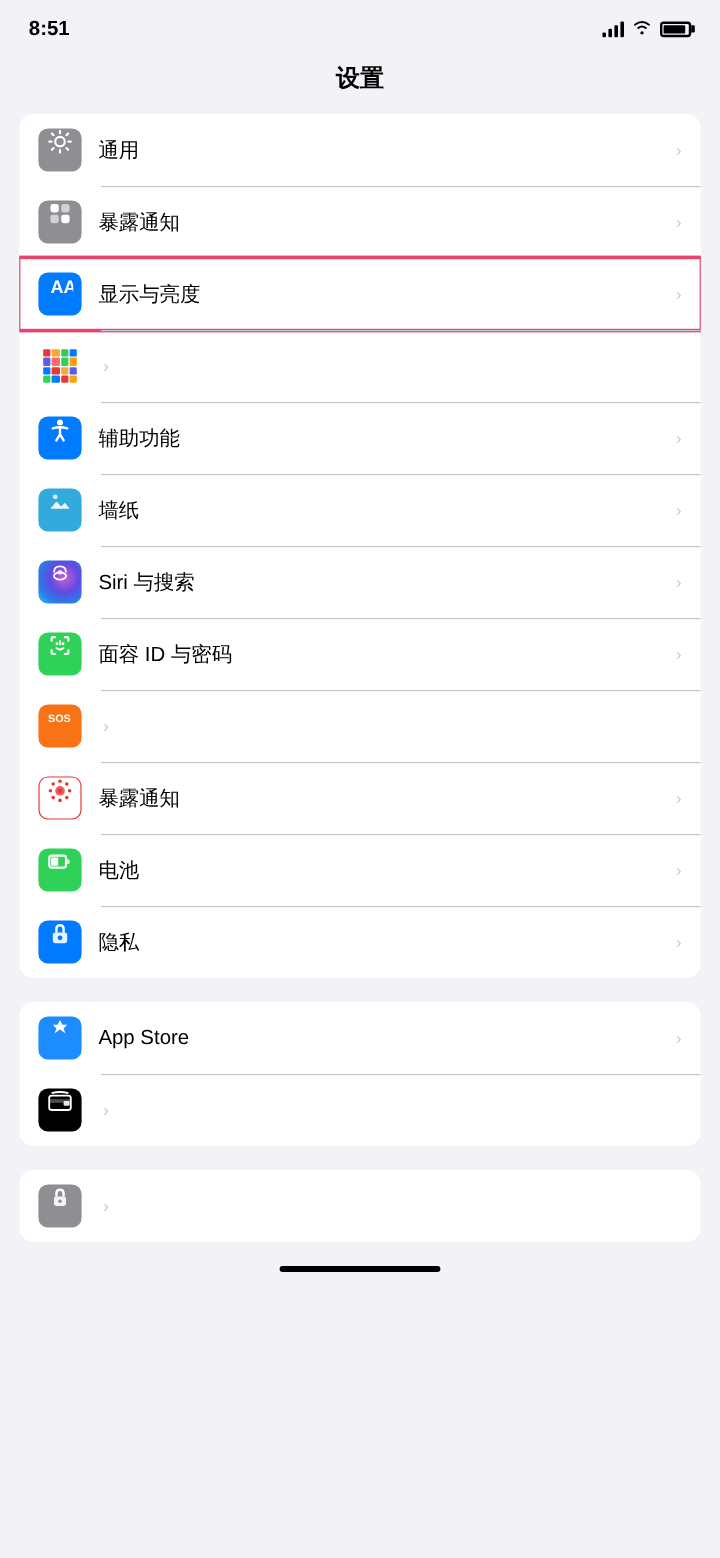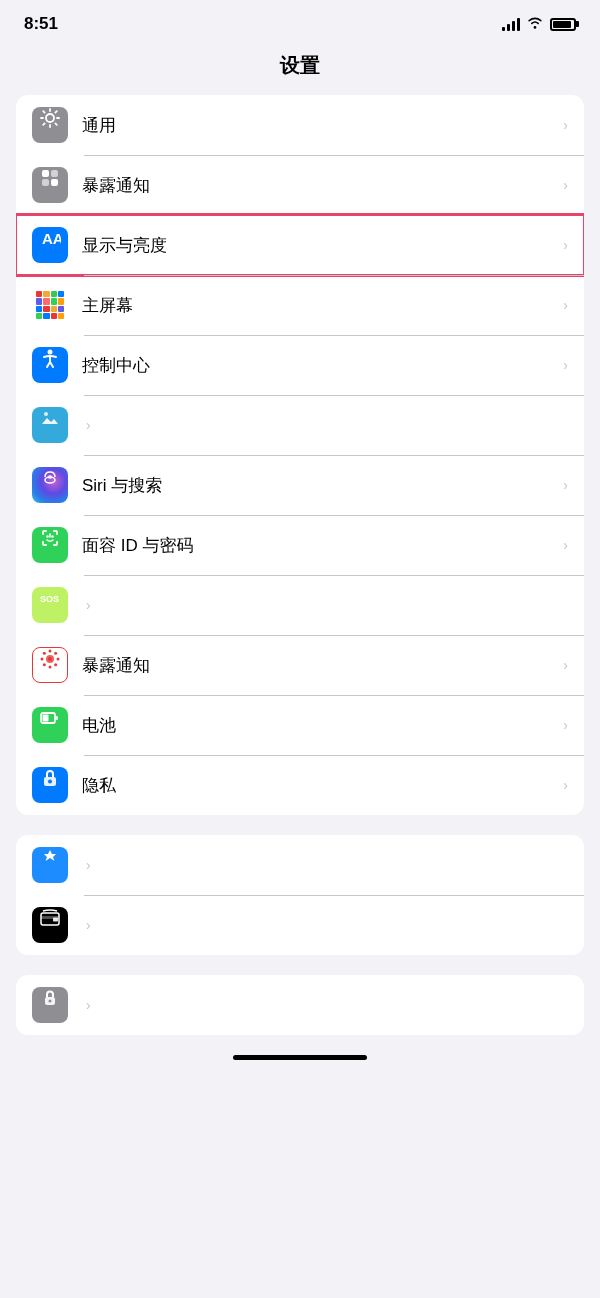--- a/index.html
+++ b/index.html
@@ -100,21 +100,21 @@
 
     
     .icon-gray { background: #8e8e93; }
     .icon-gray2 { background: #8e8e93; }
     .icon-blue { background: #007aff; }
     .icon-blue2 { background: #007aff; }
     .icon-gradient-siri {
       background: radial-gradient(circle at 60% 40%, #c760d5, #5e4ae3 40%, #2b7be8 70%, #30c0e8);
     }
     .icon-green-face { background: #30d158; }
-    .icon-red-sos { background: #bef264; }
+    .icon-red-sos { background: #f97316; }
     .icon-battery { background: #30d158; }
     .icon-privacy { background: #007aff; }
     .icon-appstore { background: #1c8cff; }
     .icon-wallet { background: #000; }
     .icon-password { background: #6e6e73; }
 
     
     .home-indicator {
       width: 134px;
       height: 5px;
@@ -262,43 +262,43 @@
         <div class="grid-dot" style="background:#007aff;"></div>
         <div class="grid-dot" style="background:#e53935;"></div>
         <div class="grid-dot" style="background:#f4a835;"></div>
         <div class="grid-dot" style="background:#5e5ce6;"></div>
         <div class="grid-dot" style="background:#30d158;"></div>
         <div class="grid-dot" style="background:#007aff;"></div>
         <div class="grid-dot" style="background:#e53935;"></div>
         <div class="grid-dot" style="background:#ff9f0a;"></div>
       </div>
     </div>
-    <span class="row-label">主屏幕</span>
     <span class="chevron">›</span>
   </div>
 
   <div class="settings-row">
     <div class="row-icon icon-blue2">
       <svg width="22" height="22" viewBox="0 0 22 22" fill="none">
         <circle cx="11" cy="5" r="2.5" fill="white"></circle>
         <path d="M5 10 Q8 9 11 9 Q14 9 17 10" stroke="white" stroke-width="2" stroke-linecap="round"></path>
         <path d="M11 9 L11 15 M11 15 L8 20 M11 15 L14 20" stroke="white" stroke-width="2" stroke-linecap="round"></path>
       </svg>
     </div>
-    <span class="row-label">控制中心</span>
+    <span class="row-label">辅助功能</span>
     <span class="chevron">›</span>
   </div>
 
   <div class="settings-row">
     <div class="row-icon" style="background:#34aadc;border-radius:8px;">
       <svg width="22" height="22" viewBox="0 0 22 22" fill="none">
         <circle cx="7" cy="7" r="2" fill="white" opacity="0.8"></circle>
         <path d="M3 17 L8 11 L12 15 L15 12 L19 17Z" fill="white" opacity="0.9"></path>
       </svg>
     </div>
+    <span class="row-label">墙纸</span>
     <span class="chevron">›</span>
   </div>
 
   <div class="settings-row">
     <div class="row-icon icon-gradient-siri">
       <svg width="20" height="20" viewBox="0 0 20 20" fill="none">
         <ellipse cx="10" cy="13" rx="5" ry="3" stroke="white" stroke-width="1.5"></ellipse>
         <path d="M5 10 Q5 5 10 5 Q15 5 15 10" stroke="white" stroke-width="1.5" fill="none"></path>
         <circle cx="10" cy="10" r="2" fill="white" opacity="0.7"></circle>
       </svg>
@@ -379,20 +379,21 @@
 </div>
 
 <div class="settings-group">
 
   <div class="settings-row">
     <div class="row-icon icon-appstore">
       <svg width="22" height="22" viewBox="0 0 22 22" fill="none">
         <path d="M11 3 L13 7 L17 7 L14 10 L15.5 14 L11 11 L6.5 14 L8 10 L5 7 L9 7 Z" fill="white"></path>
       </svg>
     </div>
+    <span class="row-label">App Store</span>
     <span class="chevron">›</span>
   </div>
 
   <div class="settings-row">
     <div class="row-icon icon-wallet">
       <svg width="22" height="22" viewBox="0 0 22 22" fill="none">
         <rect x="2" y="6" width="18" height="12" rx="2" fill="none" stroke="white" stroke-width="1.5"></rect>
         <rect x="2" y="9" width="18" height="3" fill="white" opacity="0.3"></rect>
         <rect x="14" y="10.5" width="5" height="4" rx="1" fill="white" opacity="0.9"></rect>
         <path d="M4 4 Q11 2 18 4" stroke="white" stroke-width="1.5" fill="none"></path>

